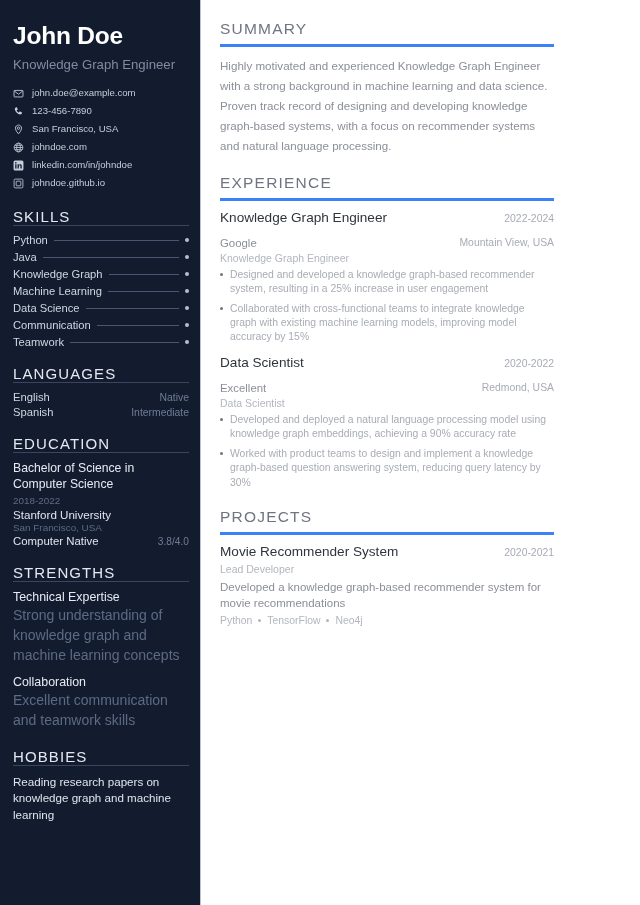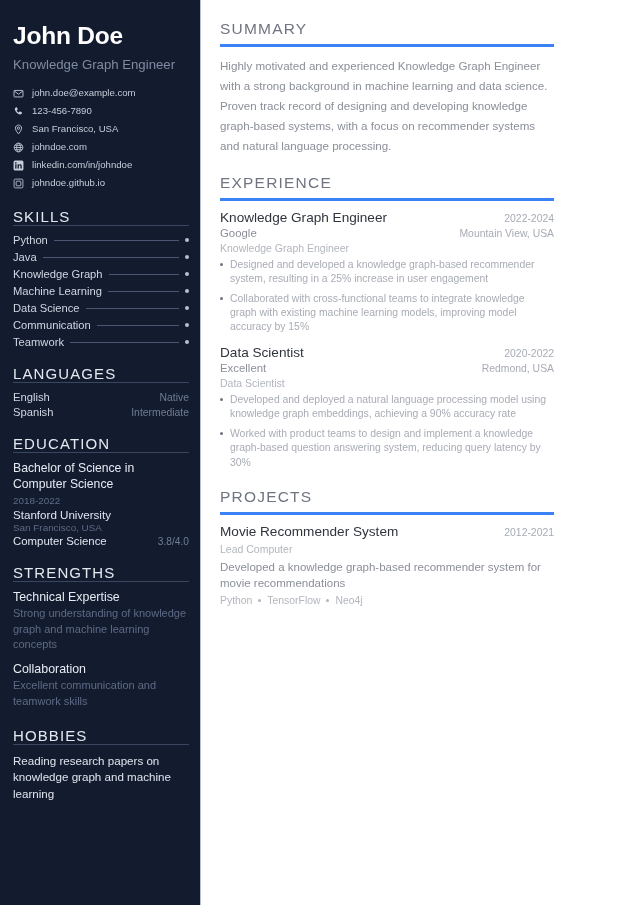--- a/index.html
+++ b/index.html
@@ -147,21 +147,21 @@
 
   
   .strength-item { margin-bottom: 9px; }
   .strength-item:last-child { margin-bottom: 0; }
   .strength-title {
     font-size: 12.4px;
     color: #e6eaf2;
     line-height: 1.25;
   }
   .strength-desc {
-    font-size: 11px;
+    font-size: 14px;
     color: #5d6a85;
     line-height: 1.42;
     margin-top: 1px;
   }
 
   
   .hobby-text {
     font-size: 11.6px;
     color: #dfe4ee;
     line-height: 1.42;
@@ -207,23 +207,23 @@
   }
   .entry-dates {
     font-size: 10.4px;
     color: #a7abb4;
     white-space: nowrap;
   }
 
   .entry-sub {
     display: flex;
     justify-content: space-between;
-    align-items: center;
+    align-items: flex-start;
     gap: 16px;
-    margin-top: 1px;
+    margin-top: 11px;
   }
   .entry-org { font-size: 11.4px; color: #8b8f99; }
   .entry-loc { font-size: 10.4px; color: #a7abb4; white-space: nowrap; }
 
   .entry-role {
     font-size: 10.5px;
     color: #b2b6bd;
     margin-top: 3px;
   }
 
@@ -395,21 +395,21 @@
       </div>
     </div>
 
     <div class="sb-heading">EDUCATION</div>
     <div class="sb-body">
       <div class="edu-degree">Bachelor of Science in Computer Science</div>
       <div class="edu-dates">2018-2022</div>
       <div class="edu-school">Stanford University</div>
       <div class="edu-location">San Francisco, USA</div>
       <div class="edu-field-row">
-        <span class="edu-field">Computer Science</span>
+        <span class="edu-field">Computer Native</span>
         <span class="edu-gpa">3.8/4.0</span>
       </div>
     </div>
 
     <div class="sb-heading">STRENGTHS</div>
     <div class="sb-body">
       <div class="strength-item">
         <div class="strength-title">Technical Expertise</div>
         <div class="strength-desc">Strong understanding of knowledge graph and machine learning concepts</div>
       </div>
@@ -475,23 +475,23 @@
           <span>Worked with product teams to design and implement a knowledge graph-based question answering system, reducing query latency by 30%</span>
         </div>
       </div>
     </div>
 
     <div class="mn-heading spaced">PROJECTS</div>
 
     <div class="entry first">
       <div class="entry-top">
         <span class="entry-title">Movie Recommender System</span>
-        <span class="entry-dates">2012-2021</span>
-      </div>
-      <div class="entry-role">Lead Computer</div>
+        <span class="entry-dates">2020-2021</span>
+      </div>
+      <div class="entry-role">Lead Developer</div>
       <div class="proj-desc">Developed a knowledge graph-based recommender system for movie recommendations</div>
       <div class="proj-tech">
         <span>Python</span>
         <span class="sep"></span>
         <span>TensorFlow</span>
         <span class="sep"></span>
         <span>Neo4j</span>
       </div>
     </div>
 

